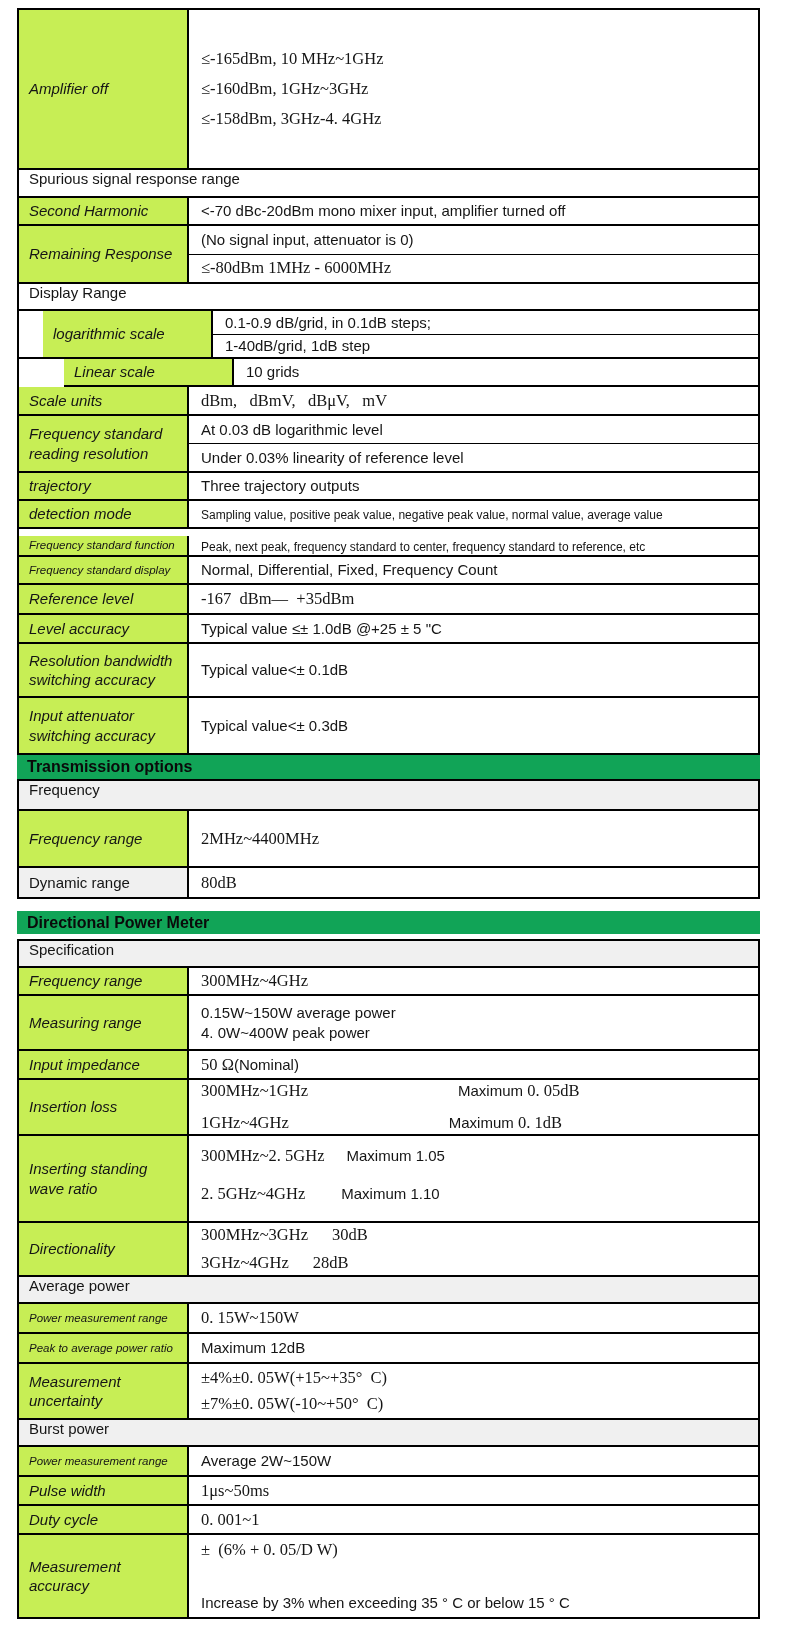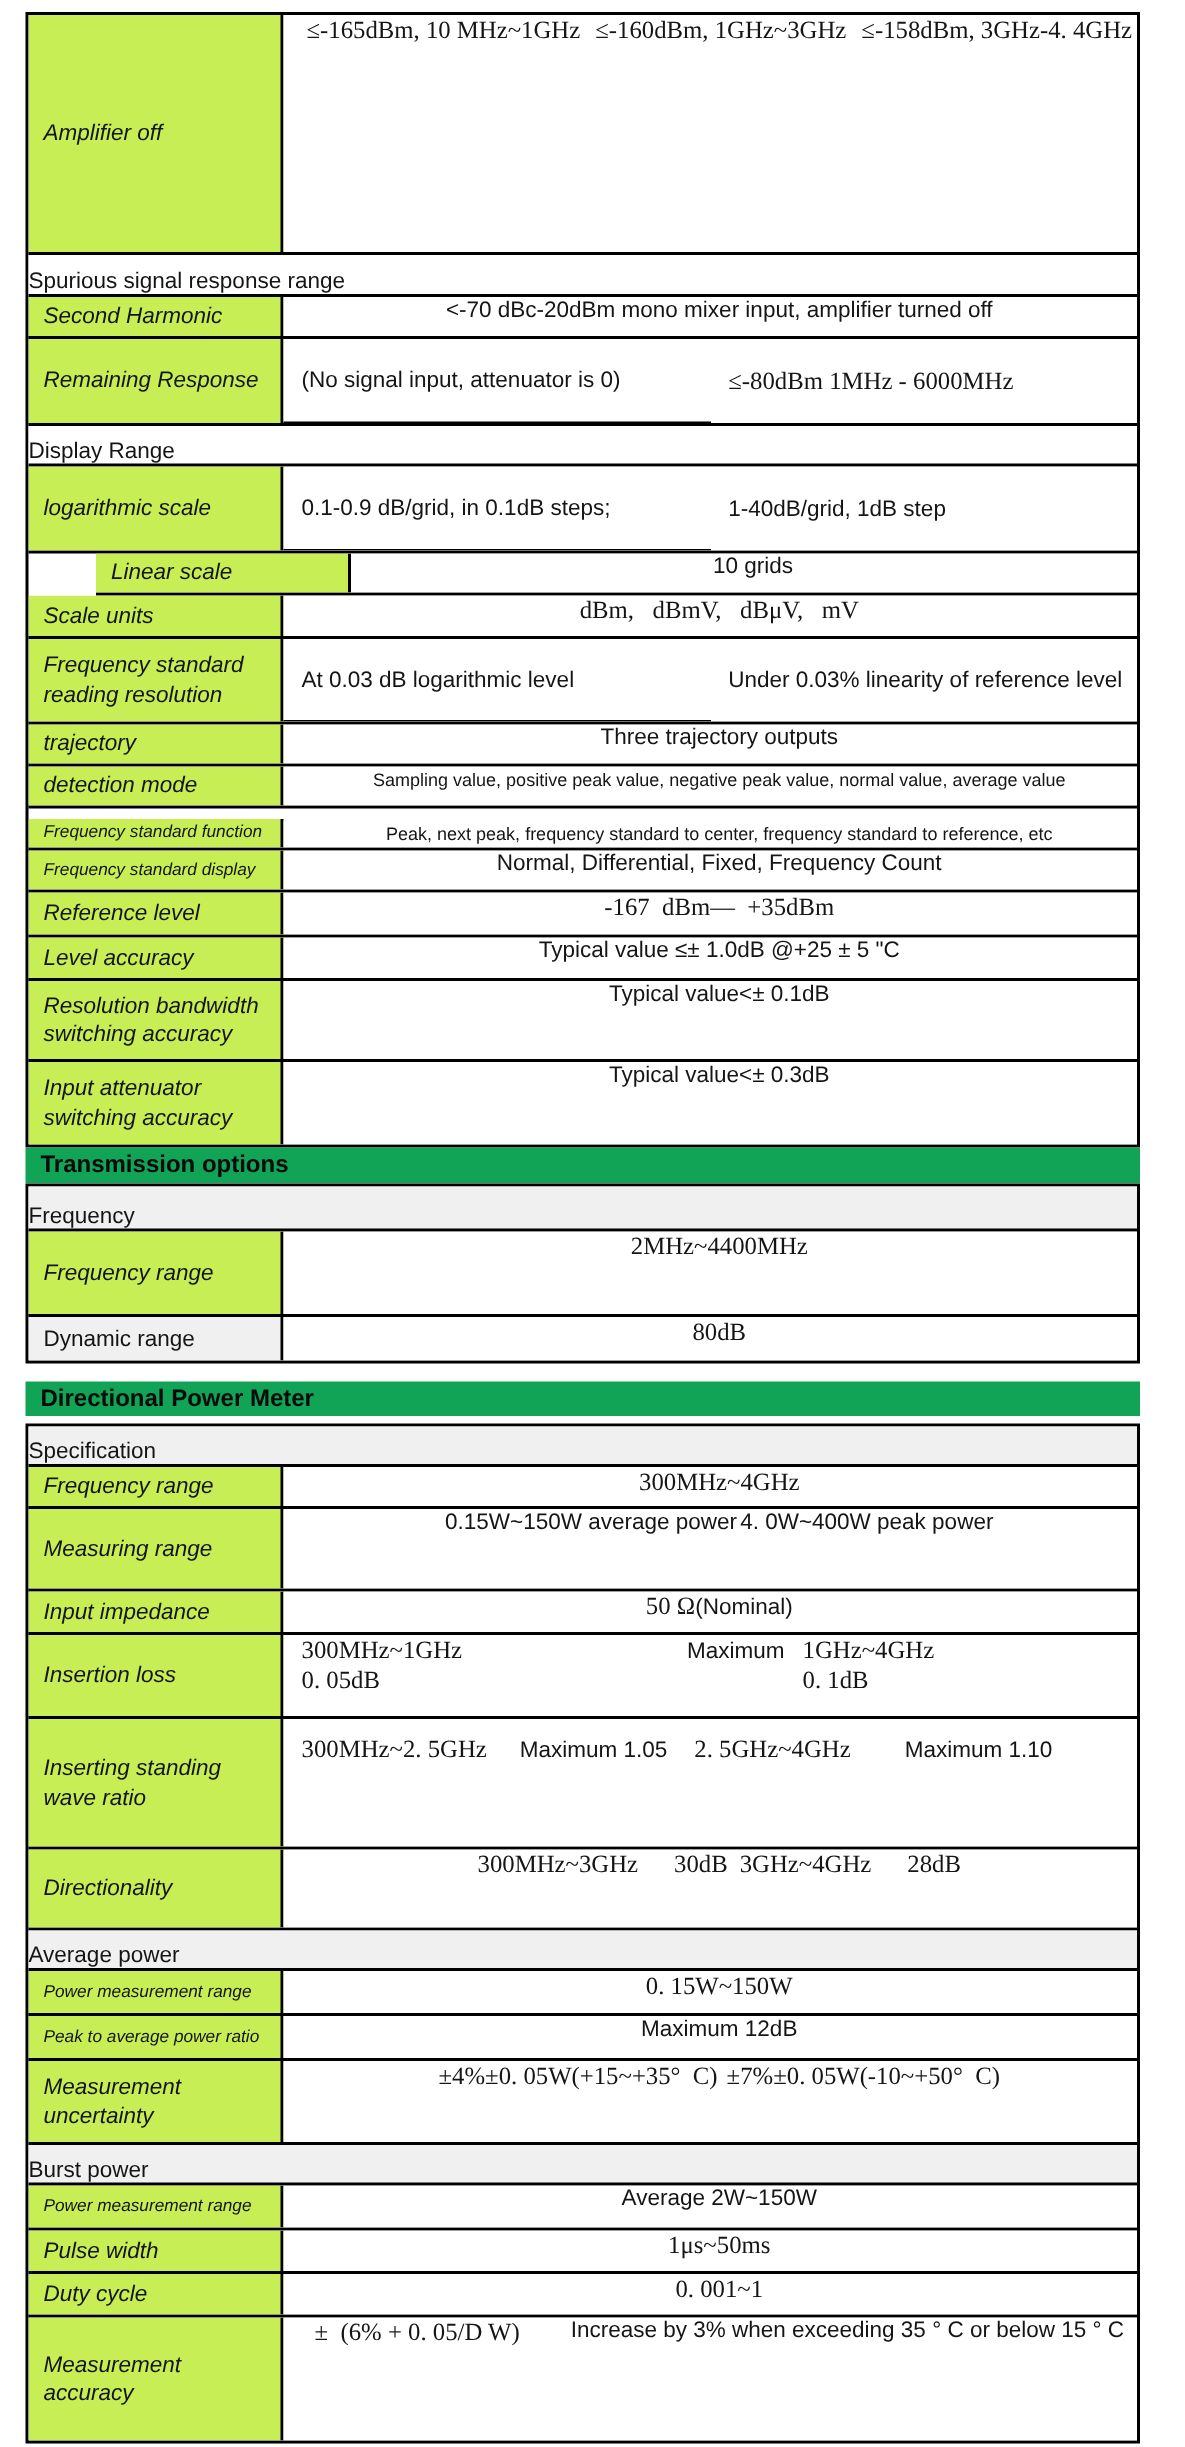--- a/index.html
+++ b/index.html
@@ -11,28 +11,28 @@
   }
   *{margin:0;padding:0;}
   body{
     width:790px;height:1631px;overflow:hidden;background:#fff;
     font-family:"Liberation Sans",sans-serif;color:var(--text);
   }
   #page{margin:8px 30px 0 17px;width:743px;}
   .tbl{border:2px solid var(--border);box-sizing:border-box;background:#fff;}
   .row{display:flex;box-sizing:border-box;border-bottom:2px solid var(--border);overflow:hidden;}
   .row.last{border-bottom:none;}
-  .row.full{align-items:flex-end;font-size:15px;background:#fff;}
+  .row.full{align-items:flex-start;padding-left:10px;font-size:15px;background:#fff;}
   .row.full.gray{background:var(--gray);}
   .lbl{flex:0 0 170px;width:170px;border-right:2px solid var(--border);display:flex;align-items:center;
        padding:2px 8px 2px 10px;box-sizing:border-box;font-size:15px;line-height:1.3;}
   .lgreen{background:var(--green);font-style:italic;}
   .lgray{background:var(--gray);}
   .slab{font-size:11.5px;}
-  .val{flex:1;display:flex;flex-direction:row;justify-content:center;padding-left:12px;
+  .val{flex:1;display:flex;flex-direction:column;justify-content:center;padding-left:12px;
        box-sizing:border-box;gap:4px;background:#fff;}
   .val.top{justify-content:flex-start;padding-top:10px;}
   .val.divided{padding:0;gap:0;}
   .sub{flex:1;display:flex;align-items:center;padding-left:12px;border-bottom:1px solid var(--border);
        box-sizing:border-box;white-space:pre-wrap;}
   .sub.lastsub{border-bottom:none;}
   .line{display:block;white-space:pre-wrap;}
   .serif{font-family:"Liberation Serif",serif;font-size:16.5px;}
   .sans{font-size:15px;}
   .small{font-size:12px;}
@@ -70,21 +70,21 @@
           <span>Remaining Response</span>
         </div>
         <div class="val divided">
           <div class="sub"><span class="sans">(No signal input, attenuator is 0)</span></div>
           <div class="sub lastsub"><span class="serif">≤-80dBm 1MHz - 6000MHz</span></div>
         </div>
       </div>
       <div class="row full white" style="height: 27px;">
         <span>Display Range</span>
       </div>
-      <div class="row" style="height: 58px;">
+      <div class="row" style="height: 48px; padding-left: 24px;">
         <div class="lbl lgreen">
           <span>logarithmic scale</span>
         </div>
         <div class="val divided">
           <div class="sub"><span class="sans">0.1-0.9 dB/grid, in 0.1dB steps;</span></div>
           <div class="sub lastsub"><span class="sans">1-40dB/grid, 1dB step</span></div>
         </div>
       </div>
       <div class="row" style="height: 28px; margin-left: 45px;">
         <div class="lbl lgreen">

